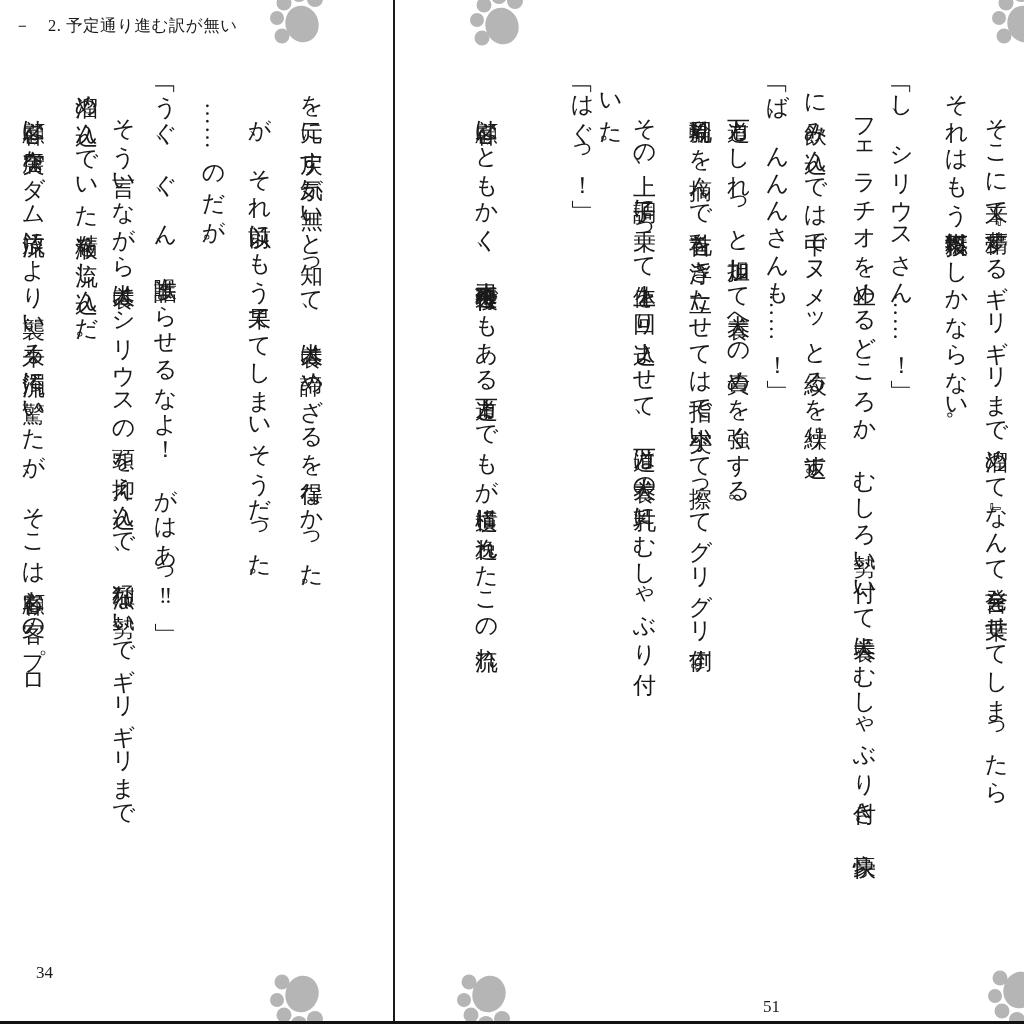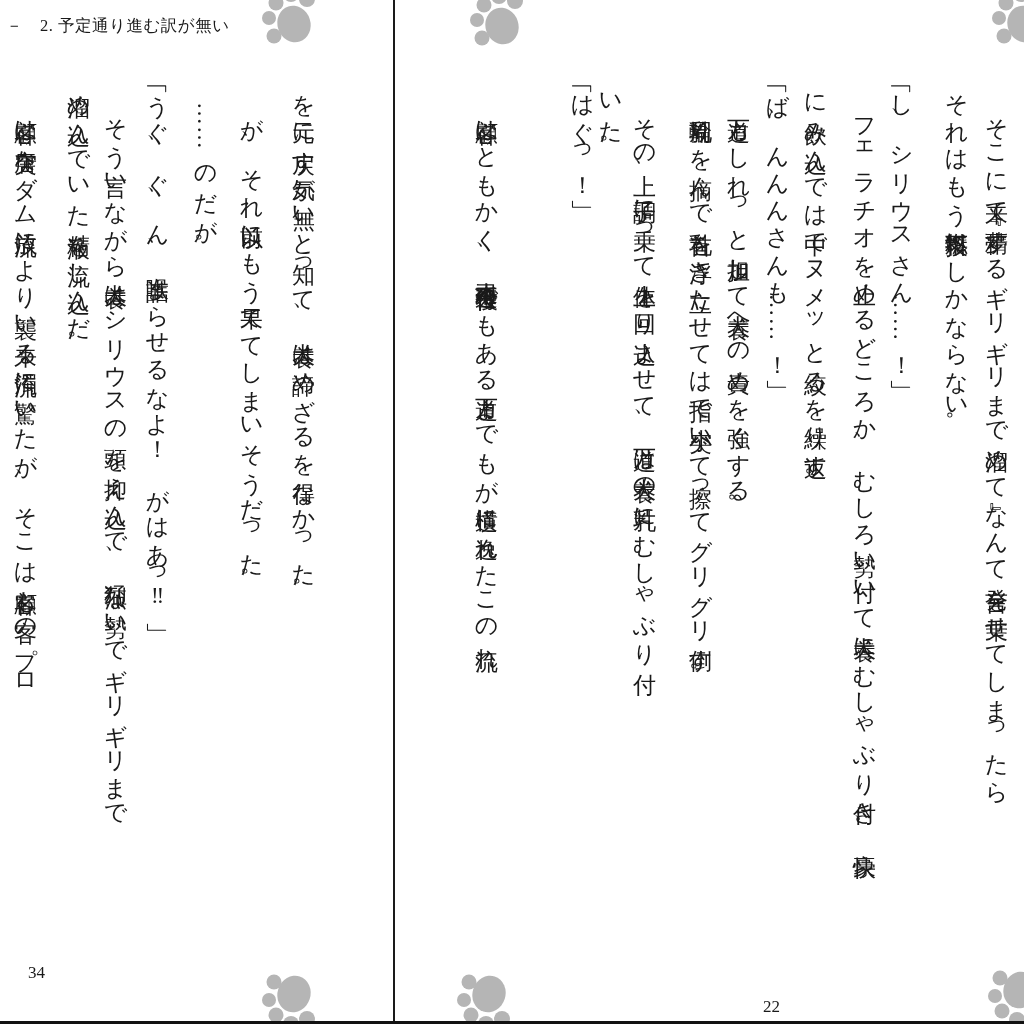--- a/index.html
+++ b/index.html
@@ -6,21 +6,21 @@
   body{
     width:1024px;height:1024px;
     background:#ffffff;
     overflow:hidden;
     position:relative;
     font-family:"Liberation Serif","DejaVu Serif",serif;
     color:#1a1a1a;
   }
   .spread{position:absolute;inset:0;}
   .page{position:absolute;top:0;height:1021px;background:#ffffff;}
-  .page-left{left:4px;width:393px;}
+  .page-left{left:12px;width:393px;}
   .page-right{left:395px;width:629px;}
   .divider{position:absolute;left:393px;top:0;width:2px;height:1024px;background:#1a1a1a;}
   .bottom-rule{position:absolute;left:0;bottom:0;width:1024px;height:3px;background:#111111;}
   .pheader{
     position:absolute;top:15px;
     font-size:16.5px;letter-spacing:0.5px;white-space:nowrap;
   }
   .pagenum{position:absolute;font-size:17px;}
   .vcol{
     position:absolute;top:78px;height:900px;
@@ -81,21 +81,21 @@
     <div class="vcol" style="left:455px;">　フェラチオを止めるどころか、むしろ勢い付いて犬養にむしゃぶり付き、豪快</div>
     <div class="vcol" style="left:406px;">に飲み込んでは中でヌメッと絞るを繰り返す。</div>
     <div class="vcol" style="left:368px;">「ば、んんんさんも……！」</div>
     <div class="vcol" style="left:329px;">　万道もしれっと加担して犬養への責めを強くする。</div>
     <div class="vcol" style="left:291px;">　乳輪周りを摘んで乳首を浮き立たせては指で小突いて擦ってグリグリ倒す。</div>
     <div class="vcol" style="left:235px;">　その上、調子に乗って上体を回り込ませて、万道は犬養の片乳にむしゃぶり付</div>
     <div class="vcol" style="left:201px;">いた。</div>
     <div class="vcol" style="left:173px;">「はぐっ！」</div>
     <div class="vcol" style="left:77px;">　顧客はともかく、本来司会進行役でもある万道までもが横道に逸れたこの流れ</div>
 
-    <div class="pagenum" style="left:368px;top:997px;">22</div>
+    <div class="pagenum" style="left:368px;top:997px;">51</div>
 
     <svg class="paw flip" style="left:69px;top:-16px;" viewBox="-38 -42 76 84">
       <g fill="#b5b5b5">
         <ellipse cx="0" cy="0" rx="16.5" ry="18.5" transform="rotate(18)"></ellipse>
         <circle cx="-20" cy="-12" r="7.5"></circle>
           <circle cx="-25" cy="6" r="7"></circle>
         <circle cx="-18" cy="21" r="7.5"></circle>
           <circle cx="-3" cy="30" r="8"></circle>
           <circle cx="13" cy="25" r="8"></circle>
       </g>

